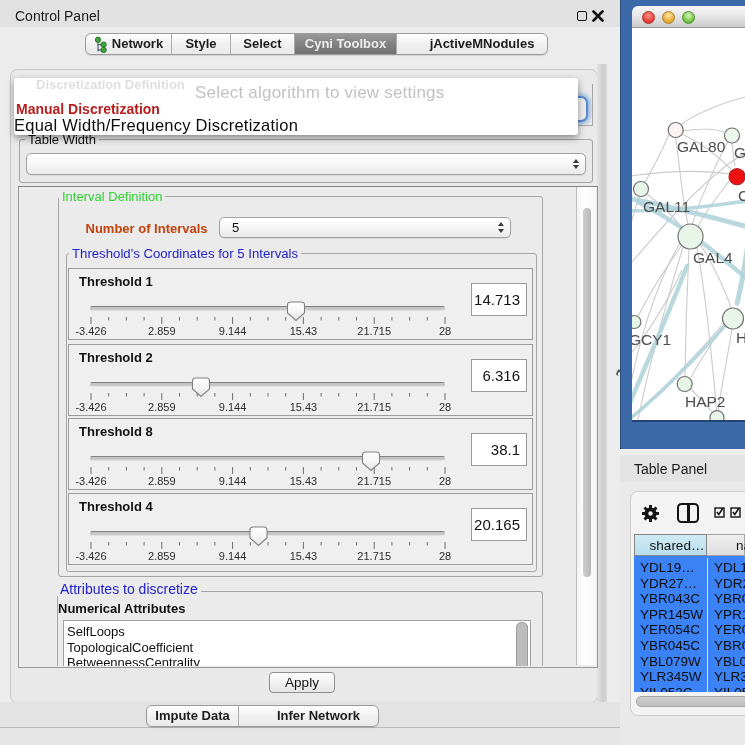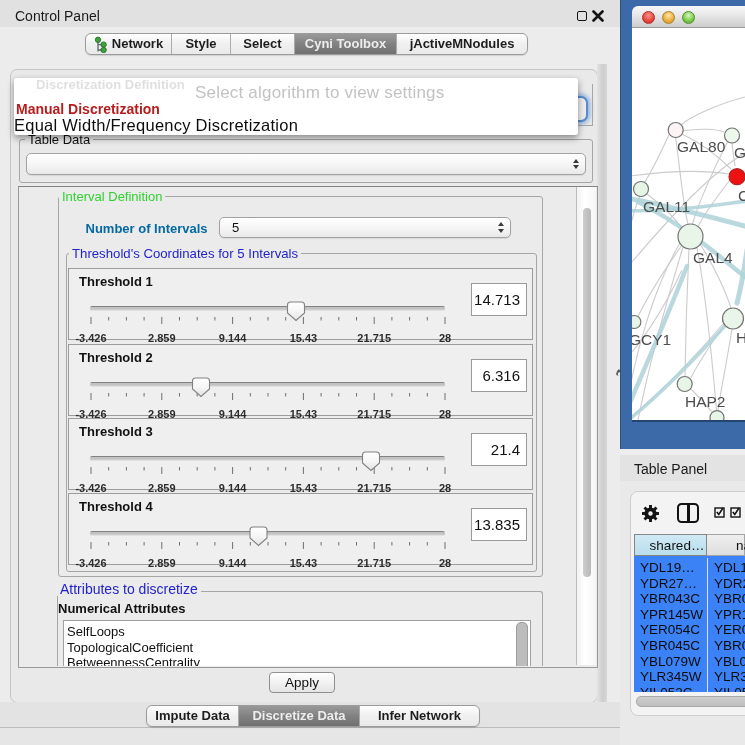--- a/index.html
+++ b/index.html
@@ -2,38 +2,38 @@
 <html><head><meta charset="utf-8">
 <style>
 html,body{margin:0;padding:0;}
 body{width:745px;height:745px;overflow:hidden;position:relative;
  font-family:"Liberation Sans",sans-serif;background:#e9e9e9;}
 .abs{position:absolute;}
 .seg{position:absolute;display:flex;height:19.5px;border:1px solid #9b9b9b;border-radius:6px;
  background:linear-gradient(180deg,#ffffff,#f1f1f1 45%,#e9e9e9);box-shadow:0 1px 1px rgba(0,0,0,.12);}
 .seg .s{display:flex;align-items:center;justify-content:center;font-size:13px;font-weight:bold;
  color:#1d1d1d;border-right:1px solid #ababab;white-space:nowrap;}
-.seg .s:last-child{border-right:none;}
+.seg .s:last-child{border-right:none;padding-left:20px;}
 .seg .sel{background:linear-gradient(180deg,#999999,#828282 50%,#707070);color:#ededed;}
 .combo{position:absolute;border:1px solid #a2a2a2;border-radius:5px;
  background:linear-gradient(180deg,#ffffff,#f4f4f4 60%,#e9e9e9);
  font-size:13px;color:#111;display:flex;align-items:center;box-shadow:0 1px 1px rgba(0,0,0,.08);}
 .combo .arr{position:absolute;right:6px;top:0;bottom:0;display:flex;flex-direction:column;justify-content:center;gap:2.5px;}
 .combo .arr div{width:0;height:0;border-left:3.2px solid transparent;border-right:3.2px solid transparent;}
 .combo .arr .up{border-bottom:4.2px solid #3a3a3a;}
 .combo .arr .dn{border-top:4.2px solid #3a3a3a;}
 .gbox{position:absolute;border:1px solid #a6a6a6;border-radius:3px;}
 .glab{position:absolute;font-size:13px;line-height:13px;background:#e9e9e9;padding:0 3px;white-space:nowrap;}
 .spanel{position:absolute;left:68px;width:463px;height:70px;background:#efefef;border:1px solid #9c9c9c;}
 .th-lab{position:absolute;left:10px;top:5px;font-size:13px;font-weight:bold;color:#111;}
 .track{position:absolute;left:21px;top:37px;width:355px;height:5px;border-radius:2px;
  background:linear-gradient(180deg,#828282 0 1px,#c2c2c2 1px 60%,#ebebeb);}
 .vbox{position:absolute;left:402px;top:14px;width:48px;height:31px;background:#fff;border:1px solid #9a9a9a;
  font-size:15px;color:#111;text-align:right;line-height:31px;padding-right:6px;}
-.ticklab{position:absolute;top:56px;font-size:11px;font-weight:bold;color:#2c2c2c;transform:translateX(-50%);margin-top:7px;}
+.ticklab{position:absolute;top:56px;font-size:11px;font-weight:normal;color:#2c2c2c;transform:translateX(-50%);}
 </style></head>
 <body>
 
 <div class="abs" style="left:0;top:0;width:620px;height:727px;background:#ececec;"></div>
 <div class="abs" style="left:0;top:0;width:620px;height:27px;background:#e1e1e1;"></div>
 <div class="abs" style="left:0;top:727px;width:620px;height:18px;background:#e6e6e6;border-top:1px solid #bcbcbc;"></div>
 <div class="abs" style="left:15px;top:8px;font-size:14px;color:#1a1a1a;">Control Panel</div>
 
 <div class="abs" style="left:577px;top:11px;width:8px;height:8px;border:1.7px solid #141414;border-radius:2px;"></div>
 <svg class="abs" style="left:592px;top:10px;" width="12" height="12" viewBox="0 0 12 12">
@@ -56,36 +56,36 @@
   <div class="s" style="width:63px;">Select</div>
   <div class="s sel" style="width:101px;">Cyni Toolbox</div>
   <div class="s" style="width:130px;border-top-right-radius:6px;border-bottom-right-radius:6px;">jActiveMNodules</div>
 </div>
 
 <div class="abs" style="left:577px;top:96px;width:9px;height:22px;background:#ededed;border:2px solid #568cce;border-left:none;border-radius:0 7px 7px 0;box-shadow:0 0 4px 2px rgba(90,145,215,.65);"></div>
 <div class="abs" style="left:592px;top:84px;width:1px;height:41px;background:#a6a6a6;"></div>
 <div class="abs" style="left:578px;top:125px;width:15px;height:1px;background:#a6a6a6;"></div>
 
 <div class="gbox" style="left:18.5px;top:139px;width:572px;height:42px;"></div>
-<div class="glab" style="left:25px;top:133px;background:#e9e9e9;color:#111;">Table Data</div>
+<div class="glab" style="left:25px;top:133px;background:#e9e9e9;color:#111;">Table Width</div>
 <div class="combo" style="left:26px;top:153px;width:558px;height:20px;">
   <span class="arr">
       <div class="up"></div>
       <div class="dn"></div>
     </span>
 </div>
 
 <div class="abs" style="left:18px;top:186px;width:578px;height:480px;border:1px solid #999;border-top-color:#838383;background:#ebebeb;"></div>
 
 <div class="abs" style="left:576px;top:187px;width:19px;height:478px;background:linear-gradient(90deg,#f2f2f2,#ffffff 40%,#f6f6f6);border-left:1px solid #bdbdbd;"></div>
 <div class="abs" style="left:583px;top:208px;width:8px;height:369px;background:linear-gradient(90deg,#cdcdcd,#b8b8b8);border-radius:5px;"></div>
 
 <div class="gbox" style="left:58px;top:196px;width:483px;height:379px;"></div>
 <div class="glab" style="left:59px;top:190px;background:#ebebeb;color:#2fd32f;">Interval Definition</div>
-<div class="abs" style="left:85.5px;top:221px;font-size:13px;font-weight:bold;color:#0369a1;">Number of Intervals</div>
+<div class="abs" style="left:85.5px;top:221px;font-size:13px;font-weight:bold;color:#c2410c;">Number of Intervals</div>
 <div class="combo" style="left:219px;top:217px;width:290px;height:19px;">
   <span style="margin-left:12px;">5</span>
   <span class="arr">
       <div class="up"></div>
       <div class="dn"></div>
     </span>
 </div>
 
 <div class="gbox" style="left:66px;top:253px;width:469px;height:317px;"></div>
 <div class="glab" style="left:69px;top:247px;background:#ebebeb;color:#2323cc;font-size:13.2px;">Threshold's Coordinates for 5 Intervals</div>
@@ -168,21 +168,21 @@
     </svg>
 <div class="ticklab" style="left:22.0px;">-3.426</div>
 <div class="ticklab" style="left:92.8px;">2.859</div>
 <div class="ticklab" style="left:163.6px;">9.144</div>
 <div class="ticklab" style="left:234.4px;">15.43</div>
 <div class="ticklab" style="left:305.2px;">21.715</div>
 <div class="ticklab" style="left:376.0px;">28</div>
 <div class="vbox">6.316</div>
 </div>
 <div class="spanel" style="top:418px;">
-<div class="th-lab">Threshold 3</div>
+<div class="th-lab">Threshold 8</div>
 <div class="track"></div>
 <svg width="466" height="70" viewBox="0 0 466 70" style="position:absolute;left:0;top:0;">
       <line x1="22.0" y1="48" x2="22.0" y2="55" stroke="#6e6e6e" stroke-width="1"></line>
       <line x1="39.7" y1="48" x2="39.7" y2="51.5" stroke="#6e6e6e" stroke-width="1"></line>
       <line x1="57.4" y1="48" x2="57.4" y2="51.5" stroke="#6e6e6e" stroke-width="1"></line>
       <line x1="75.1" y1="48" x2="75.1" y2="51.5" stroke="#6e6e6e" stroke-width="1"></line>
       <line x1="92.8" y1="48" x2="92.8" y2="55" stroke="#6e6e6e" stroke-width="1"></line>
       <line x1="110.5" y1="48" x2="110.5" y2="51.5" stroke="#6e6e6e" stroke-width="1"></line>
       <line x1="128.2" y1="48" x2="128.2" y2="51.5" stroke="#6e6e6e" stroke-width="1"></line>
       <line x1="145.9" y1="48" x2="145.9" y2="51.5" stroke="#6e6e6e" stroke-width="1"></line>
@@ -207,21 +207,21 @@
           <stop offset="1" stop-color="#e2e2e2"></stop>
         </linearGradient>
       </defs>
     </svg>
 <div class="ticklab" style="left:22.0px;">-3.426</div>
 <div class="ticklab" style="left:92.8px;">2.859</div>
 <div class="ticklab" style="left:163.6px;">9.144</div>
 <div class="ticklab" style="left:234.4px;">15.43</div>
 <div class="ticklab" style="left:305.2px;">21.715</div>
 <div class="ticklab" style="left:376.0px;">28</div>
-<div class="vbox">21.4</div>
+<div class="vbox">38.1</div>
 </div>
 <div class="spanel" style="top:492.5px;">
 <div class="th-lab">Threshold 4</div>
 <div class="track"></div>
 <svg width="466" height="70" viewBox="0 0 466 70" style="position:absolute;left:0;top:0;">
       <line x1="22.0" y1="48" x2="22.0" y2="55" stroke="#6e6e6e" stroke-width="1"></line>
       <line x1="39.7" y1="48" x2="39.7" y2="51.5" stroke="#6e6e6e" stroke-width="1"></line>
       <line x1="57.4" y1="48" x2="57.4" y2="51.5" stroke="#6e6e6e" stroke-width="1"></line>
       <line x1="75.1" y1="48" x2="75.1" y2="51.5" stroke="#6e6e6e" stroke-width="1"></line>
       <line x1="92.8" y1="48" x2="92.8" y2="55" stroke="#6e6e6e" stroke-width="1"></line>
@@ -249,38 +249,37 @@
           <stop offset="1" stop-color="#e2e2e2"></stop>
         </linearGradient>
       </defs>
     </svg>
 <div class="ticklab" style="left:22.0px;">-3.426</div>
 <div class="ticklab" style="left:92.8px;">2.859</div>
 <div class="ticklab" style="left:163.6px;">9.144</div>
 <div class="ticklab" style="left:234.4px;">15.43</div>
 <div class="ticklab" style="left:305.2px;">21.715</div>
 <div class="ticklab" style="left:376.0px;">28</div>
-<div class="vbox">13.835</div>
+<div class="vbox">20.165</div>
 </div>
 
 <div class="gbox" style="left:57px;top:591px;width:484px;height:74px;border-bottom:none;border-radius:3px 3px 0 0;"></div>
 <div class="glab" style="left:57px;top:583px;background:#ebebeb;color:#2323cc;font-size:14px;">Attributes to discretize</div>
 <div class="abs" style="left:58px;top:601px;font-size:13px;font-weight:bold;color:#111;">Numerical Attributes</div>
 <div class="abs" style="left:63px;top:620px;width:466px;height:45px;background:#fff;border:1px solid #a0a0a0;border-bottom:none;overflow:hidden;">
   <div style="font-size:13px;color:#111;margin:3px 0 0 3px;line-height:15.5px;">SelfLoops<br>TopologicalCoefficient<br>BetweennessCentrality</div>
   <div style="position:absolute;right:2px;top:1px;width:10px;height:60px;background:#bcbcbc;border:1px solid #9d9d9d;border-radius:5px;"></div>
 </div>
 
 <div class="abs" style="left:269px;top:672px;width:64px;height:19px;border:1px solid #8f8f8f;border-radius:4px;background:linear-gradient(180deg,#ffffff,#f0f0f0 55%,#e5e5e5);font-size:13.5px;color:#111;text-align:center;line-height:19px;">Apply</div>
 
 <div class="abs" style="left:0;top:701.5px;width:620px;height:25.5px;background:#e3e3e3;"></div>
 
 <div class="seg" style="left:146px;top:705px;">
   <div class="s" style="width:91px;border-top-left-radius:6px;border-bottom-left-radius:6px;text-align:right;">Impute Data</div>
-  <div class="s sel" style="width:120px;">Discretize Data</div>
   <div class="s" style="width:119px;border-top-right-radius:6px;border-bottom-right-radius:6px;">Infer Network</div>
 </div>
 
 <div class="abs" style="left:14px;top:78px;width:564px;height:57px;background:#fff;border-radius:3px;box-shadow:0 3px 7px rgba(0,0,0,.42);"></div>
 <div class="abs" style="left:36px;top:76.5px;font-size:13px;font-weight:bold;color:rgba(150,150,150,.30);">Discretization Definition</div>
 <div class="abs" style="left:195px;top:82.5px;font-size:17px;letter-spacing:0.2px;color:#c2c2c2;">Select algorithm to view settings</div>
 <div class="abs" style="left:16px;top:101px;font-size:14px;font-weight:bold;color:#b91c1c;">Manual Discretization</div>
 <div class="abs" style="left:14px;top:115.5px;font-size:16.5px;letter-spacing:0.25px;color:#0d0d0d;">Equal Width/Frequency Discretization</div>
 
 <svg class="abs" style="left:615px;top:368px;" width="8" height="9" viewBox="0 0 8 9">

